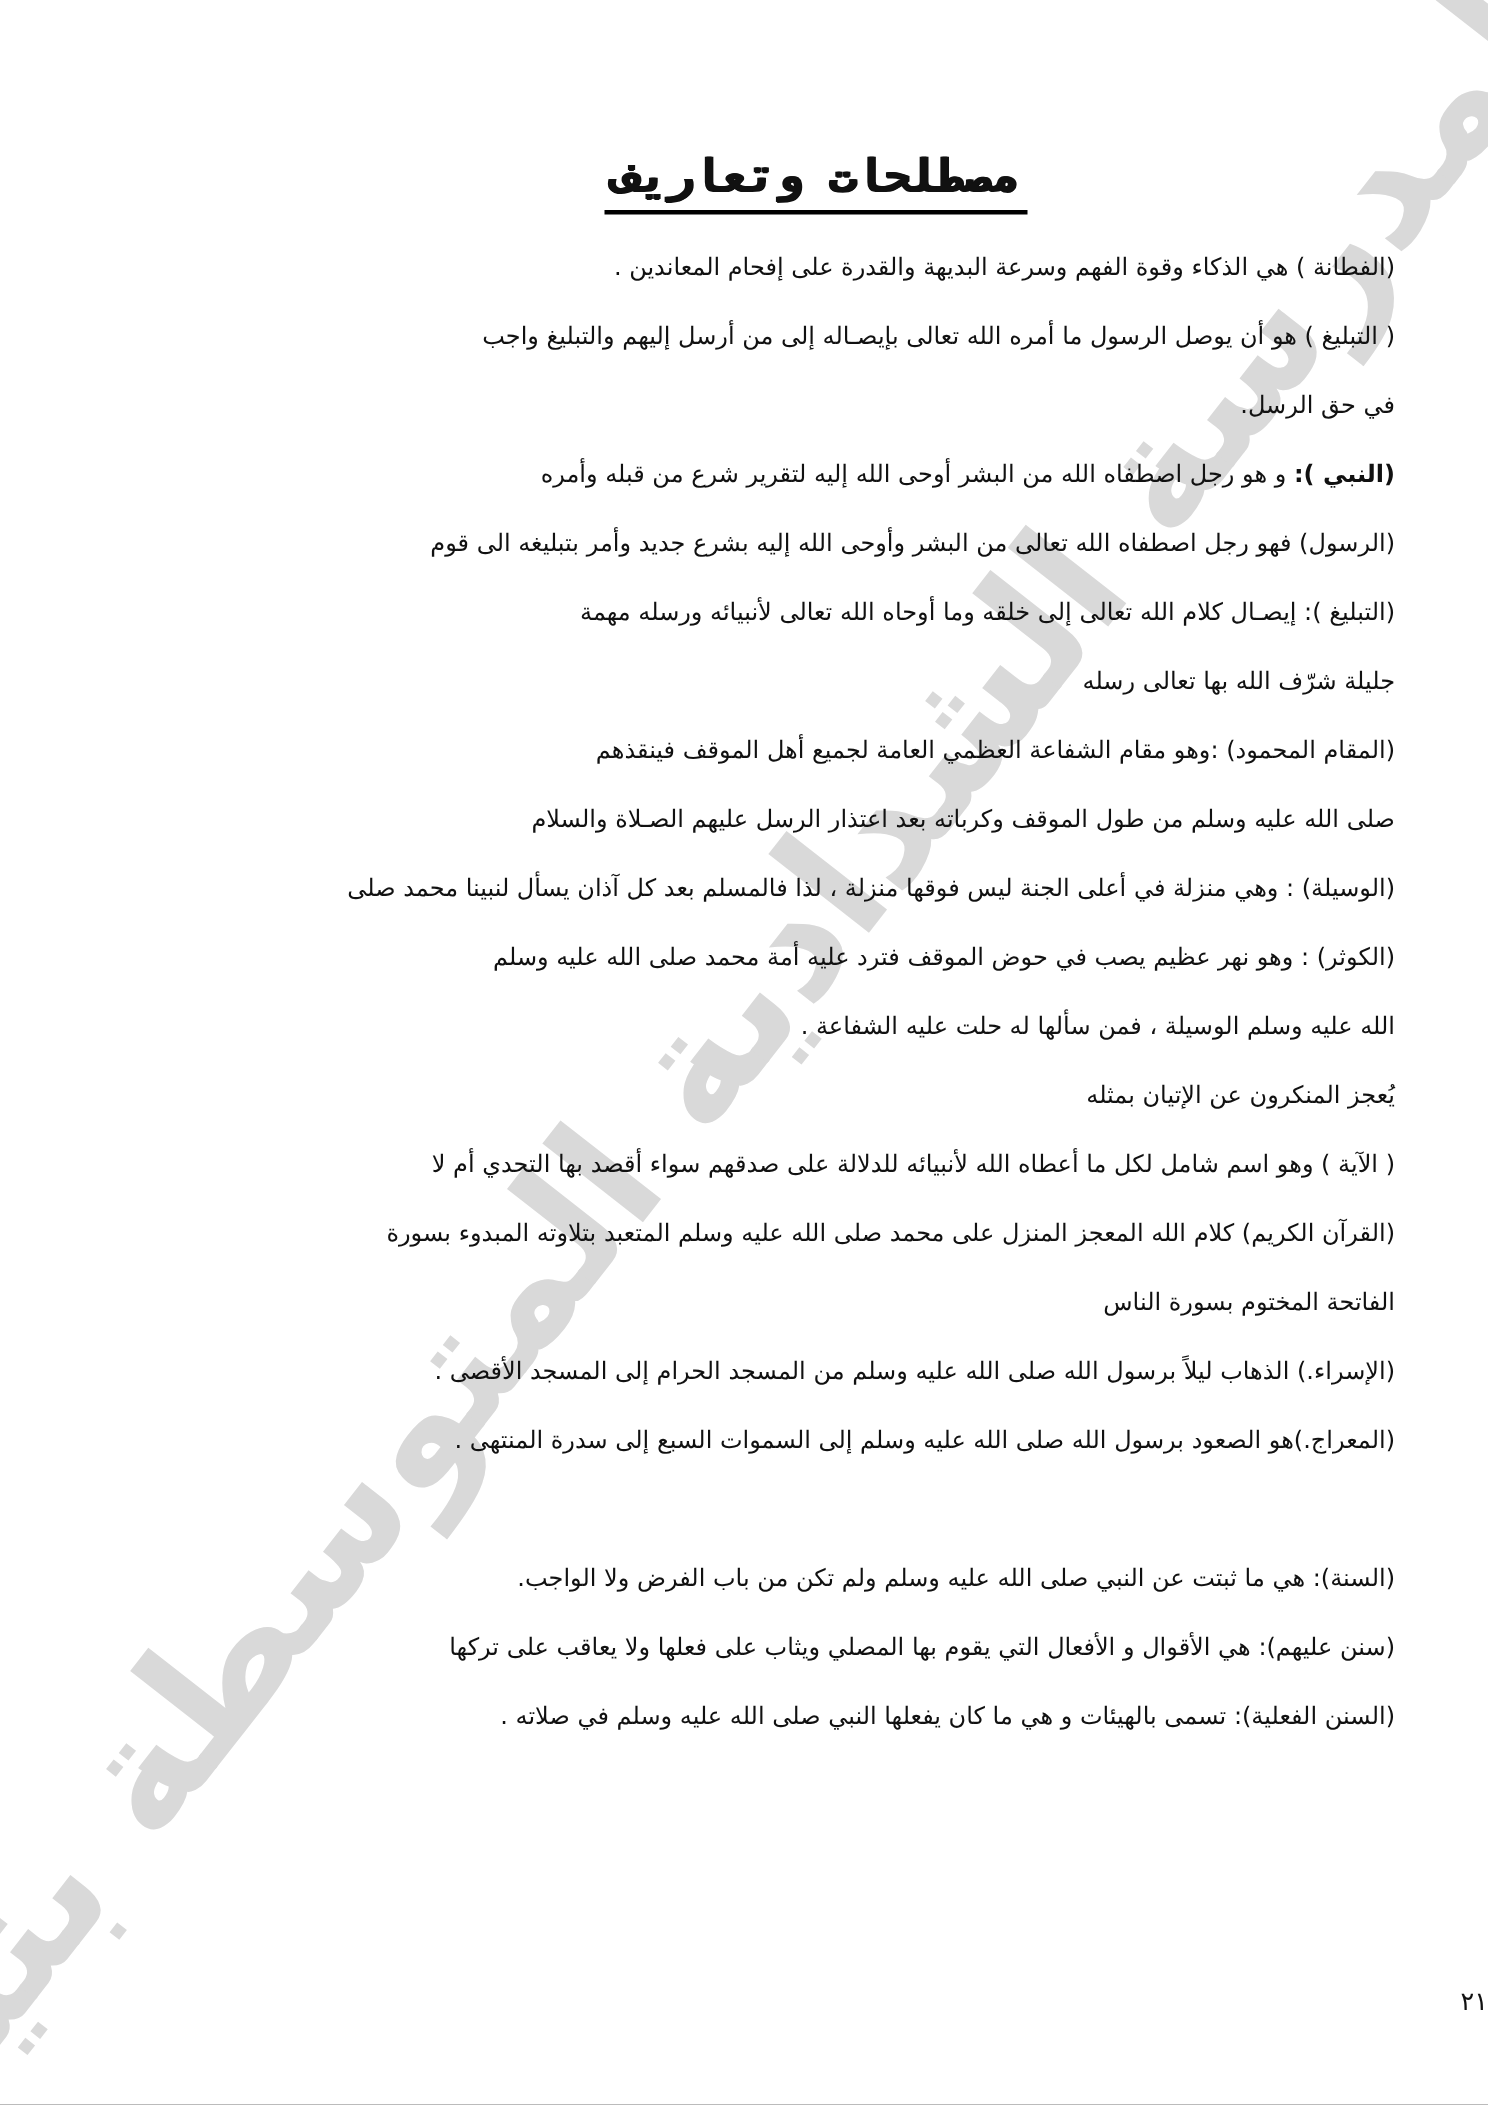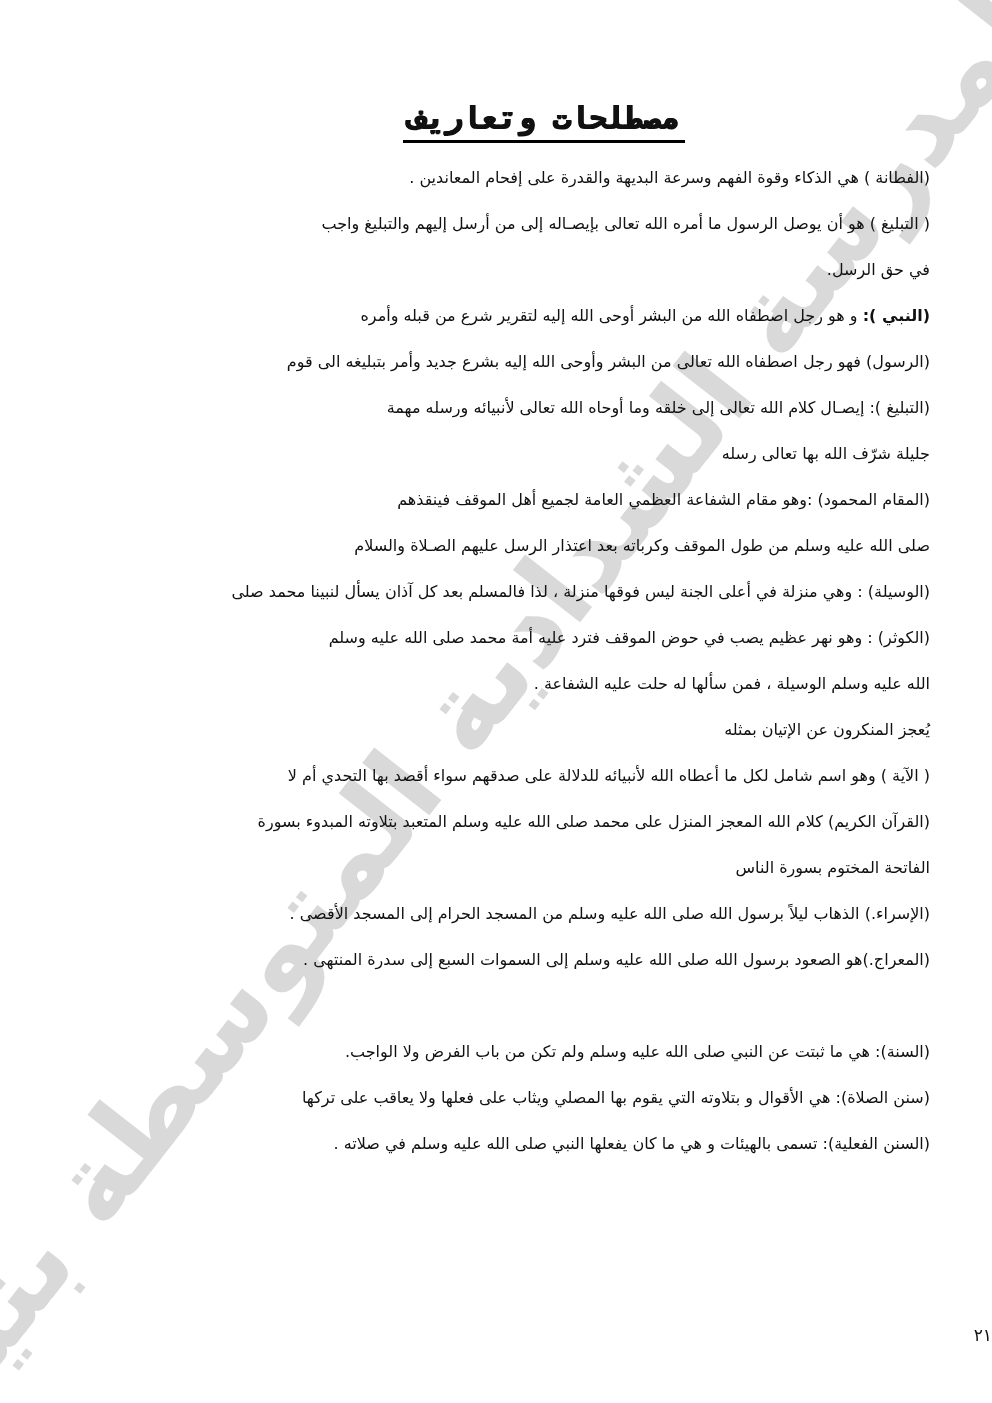--- a/index.html
+++ b/index.html
@@ -88,18 +88,18 @@
         <div class="line"><span>(الوسيلة) : وهي منزلة في أعلى الجنة ليس فوقها منزلة ، لذا فالمسلم بعد كل آذان يسأل لنبينا محمد  صلى</span></div>
         <div class="line"><span>(الكوثر) : وهو نهر عظيم يصب في حوض الموقف فترد عليه أمة محمد صلى الله عليه وسلم</span></div>
         <div class="line"><span>الله عليه وسلم الوسيلة ، فمن سألها له حلت عليه الشفاعة .</span></div>
         <div class="line"><span>يُعجز المنكرون عن الإتيان بمثله</span></div>
         <div class="line"><span>( الآية ) وهو اسم شامل لكل ما أعطاه الله لأنبيائه للدلالة على صدقهم سواء أقصد بها التحدي أم لا</span></div>
         <div class="line"><span>(القرآن الكريم) كلام الله المعجز المنزل على محمد صلى الله عليه وسلم المتعبد بتلاوته المبدوء بسورة</span></div>
         <div class="line"><span>الفاتحة المختوم بسورة الناس</span></div>
         <div class="line"><span>(الإسراء.) الذهاب ليلاً برسول الله صلى الله عليه وسلم من المسجد الحرام إلى المسجد الأقصى .</span></div>
         <div class="line"><span>(المعراج.)هو الصعود برسول الله صلى الله عليه وسلم إلى السموات السبع إلى سدرة المنتهى .</span></div>
         <div class="line gap-before"><span>(السنة): هي ما ثبتت عن النبي صلى الله عليه وسلم ولم تكن من باب الفرض ولا الواجب.</span></div>
-        <div class="line"><span>(سنن الصلاة): هي الأقوال و بتلاوته التي يقوم بها المصلي ويثاب على فعلها ولا يعاقب على تركها</span></div>
+        <div class="line"><span>(سنن عليهم): هي الأقوال و الأفعال التي يقوم بها المصلي ويثاب على فعلها ولا يعاقب على تركها</span></div>
         <div class="line"><span>(السنن الفعلية): تسمى بالهيئات و هي ما كان يفعلها النبي صلى الله عليه وسلم في صلاته .</span></div>
       </div>
   </div>
   <div class="page-number">٢١</div>
 </div>
 
 </body></html>

